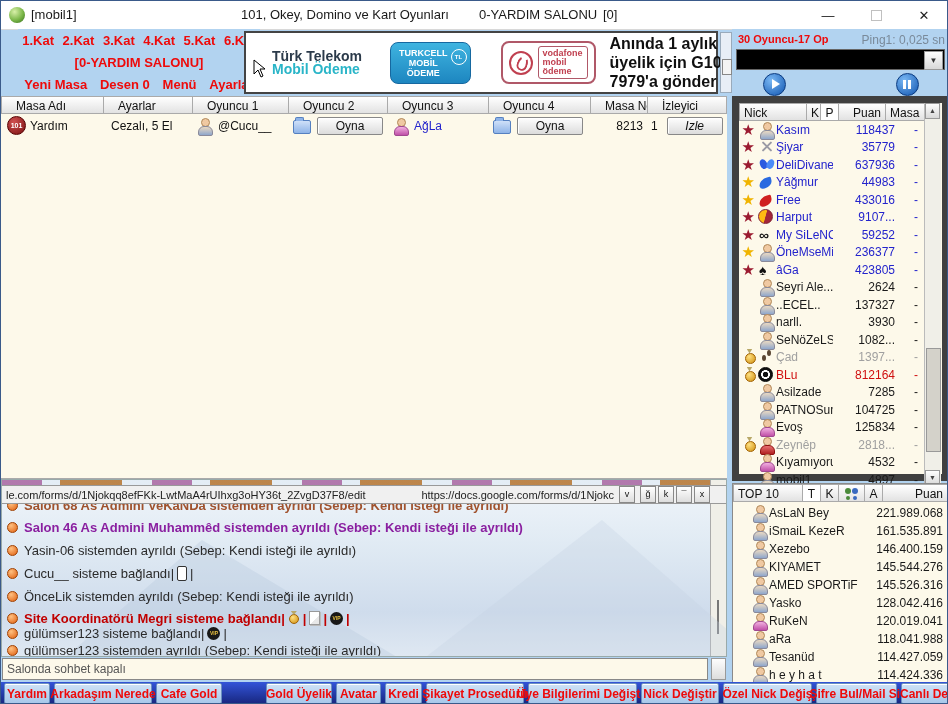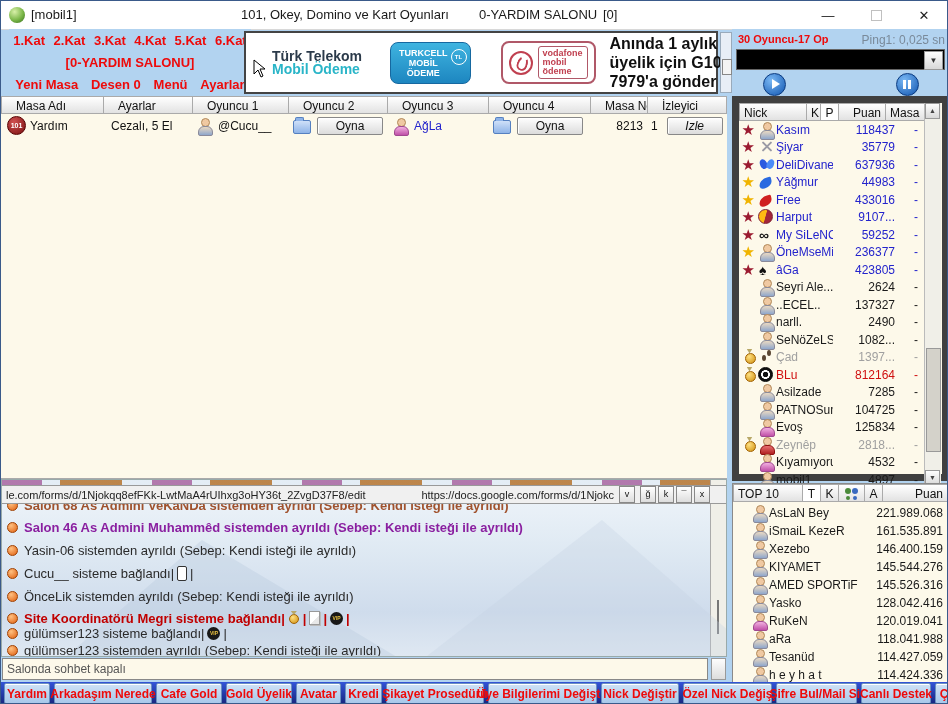--- a/index.html
+++ b/index.html
@@ -10,21 +10,21 @@
 
   
   .titlebar{left:0;top:0;width:948px;height:28px;background:#ffffff;border-bottom:1px solid #d8d8d8;}
   .orb{left:8px;top:6px;width:16px;height:16px;border-radius:50%;
        background:radial-gradient(circle at 35% 30%,#d8f0a8,#7ab648 55%,#2f6a18);}
   .ttext{top:6px;font-size:13px;color:#1a1a1a;white-space:nowrap;}
   .wbtn{top:0;width:46px;height:28px;display:flex;align-items:center;justify-content:center;font-size:13px;color:#222;}
   .wbox{width:9px;height:9px;border:1px solid #c0c0c0;}
 
   
-  .nav{left:8px;top:28px;width:242px;height:60px;background:#b2d3f0;color:#ee0a0a;font-weight:bold;font-size:13px;}
+  .nav{left:17px;top:28px;width:242px;height:60px;background:#b2d3f0;color:#ee0a0a;font-weight:bold;font-size:13px;}
   .navrow{position:absolute;left:0;width:242px;display:flex;justify-content:space-around;}
   .navlink{cursor:pointer;white-space:nowrap;}
 
   
   .banner{left:243px;top:30px;width:474px;height:63px;background:#fff;border:2px solid #444;box-sizing:border-box;
           display:flex;align-items:center;}
   .ttlogo{margin-left:26px;line-height:13px;white-space:nowrap;}
   .tt1{font-weight:bold;color:#2b3a4a;font-size:14px;}
   .tt2{font-weight:bold;color:#29b5c8;font-size:14px;}
   .tcbadge{margin-left:28px;background:linear-gradient(#3fb4e0,#1d86c0);border-radius:8px;color:#fff;font-weight:bold;
@@ -429,21 +429,21 @@
         <span class="pnick c-black">..ECEL..</span>
         <span class="ppuan c-black">137327</span>
         <span class="pmasa c-black">-</span>
       </div>
     <div class="prow" style="top:210px;">
         <span class="slot1"></span>
         <span class="slot2">
           <span class="av"></span>
         </span>
         <span class="pnick c-black">narll.</span>
-        <span class="ppuan c-black">2490</span>
+        <span class="ppuan c-black">3930</span>
         <span class="pmasa c-black">-</span>
       </div>
     <div class="prow" style="top:228px;">
         <span class="slot1"></span>
         <span class="slot2">
           <span class="av"></span>
         </span>
         <span class="pnick c-black">SeNöZeLS!N</span>
         <span class="ppuan c-black">1082...</span>
         <span class="pmasa c-black">-</span>
@@ -679,21 +679,21 @@
         </span>
         <span class="tnick">h e y h a t</span>
         <span class="tpuan">114.424.336</span>
       </div>
   </div>
 
   <div class="abs footer">
     <div class="fbtn" style="width:44px;">Yardım</div>
     <div class="fbtn" style="width:96px;">Arkadaşım Nerede</div>
     <div class="fbtn" style="width:64px;">Cafe Gold</div>
-    <div class="fbtn" style="width:64px;">Gold Üyelik</div>
+    <div class="fbtn" style="width:64px;margin-left:40px;">Gold Üyelik</div>
     <div class="fbtn" style="width:43px;">Avatar</div>
     <div class="fbtn" style="width:35px;">Kredi</div>
     <div class="fbtn" style="width:96px;">Şikayet Prosedürü</div>
     <div class="fbtn" style="width:107px;">Üye Bilgilerimi Değiştir</div>
     <div class="fbtn" style="width:76px;">Nick Değiştir</div>
     <div class="fbtn" style="width:87px;">Özel Nick Değiş</div>
     <div class="fbtn" style="width:79px;">Şifre Bul/Mail Sil</div>
     <div class="fbtn" style="width:68px;">Canlı Destek</div>
     <div class="fbtn" style="width:36px;">Çıkış</div>
   </div>

